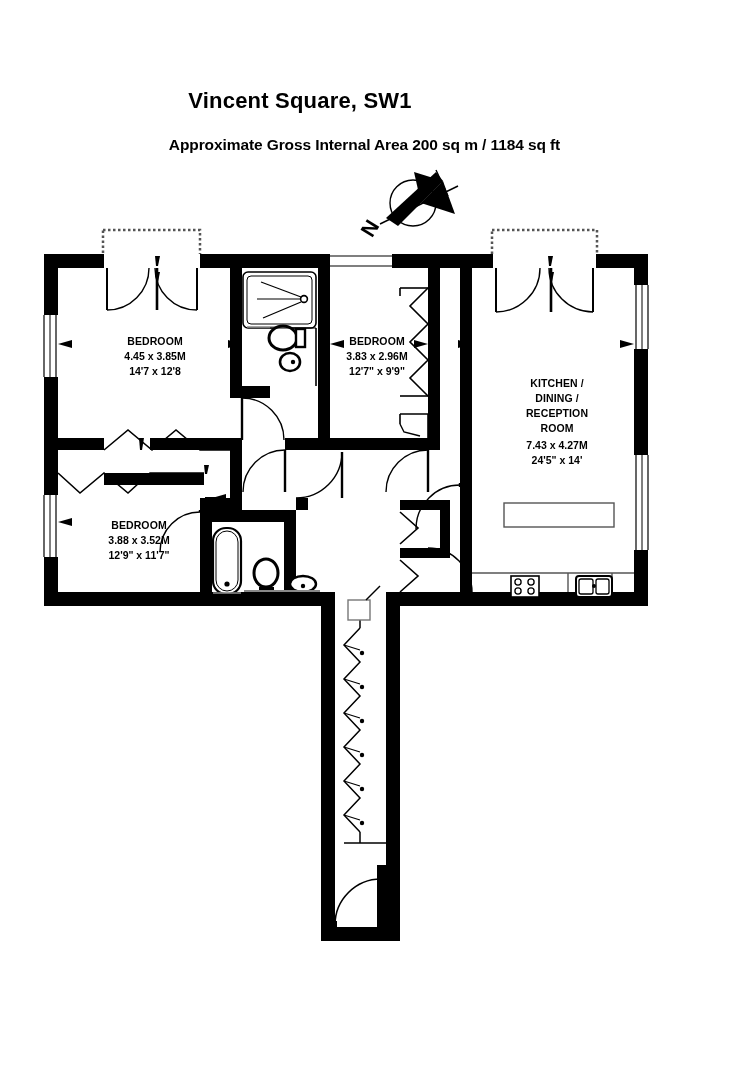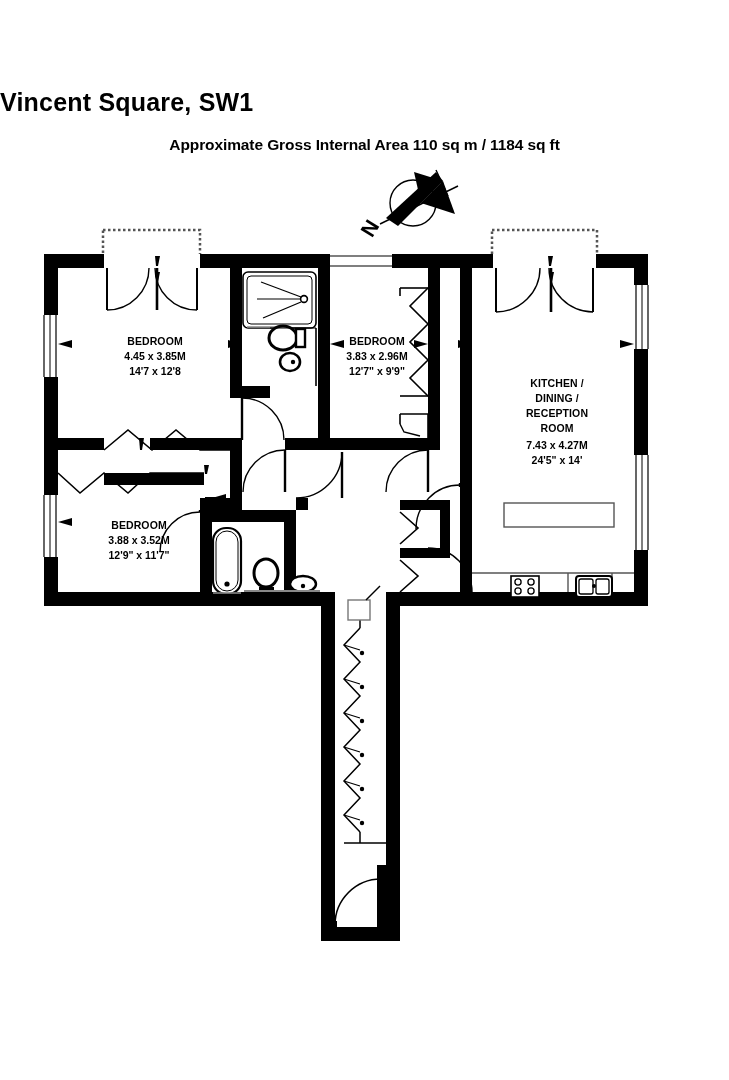--- a/index.html
+++ b/index.html
@@ -21,21 +21,22 @@
     left: 0; top: 0;
     width: 729px;
     height: 1080px;
     background: #ffffff;
   }
   .title {
     position: absolute;
     left: 0;
     top: 88px;
     width: 600px;
-    font-size: 25px;
+    text-align: center;
+    font-size: 22px;
     font-weight: bold;
     letter-spacing: 0.2px;
   }
   .subtitle {
     position: absolute;
     left: 0;
     top: 136px;
     width: 729px;
     text-align: center;
     font-size: 15.5px;
@@ -71,21 +72,21 @@
     text-anchor: middle;
     fill: #000;
   }
 </style>
 </head>
 <body>
 
 <div id="page">
 
   <div class="title">Vincent Square, SW1</div>
-  <div class="subtitle">Approximate Gross Internal Area 110 sq m  /  1184 sq ft</div>
+  <div class="subtitle">Approximate Gross Internal Area 200 sq m  /  1184 sq ft</div>
 
   <svg id="plan-svg" width="729" height="1080" viewBox="0 0 729 1080">
 
     <g>
       <circle cx="413" cy="203" r="23" fill="#fff" stroke="#000" stroke-width="1.4"></circle>
 
       <polygon points="443,181 398,226 386,218 436,172" fill="#000"></polygon>
       <polygon points="443,181 455,214 421,203" fill="#000"></polygon>
       <polygon points="443,181 414,172 421,203" fill="#000"></polygon>
 

